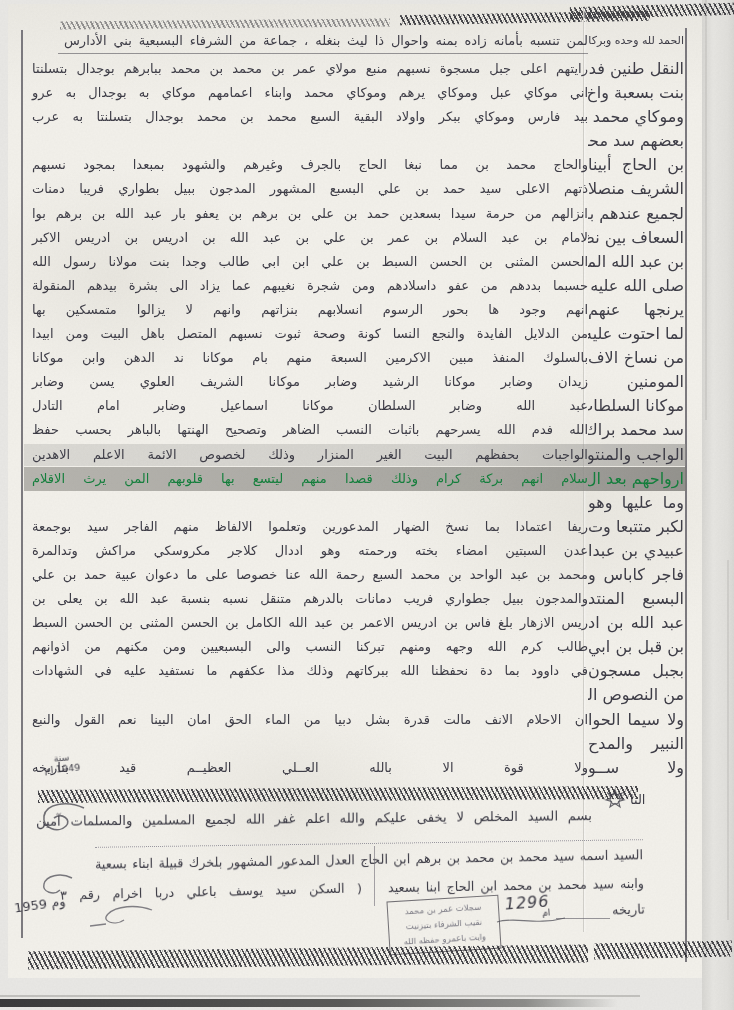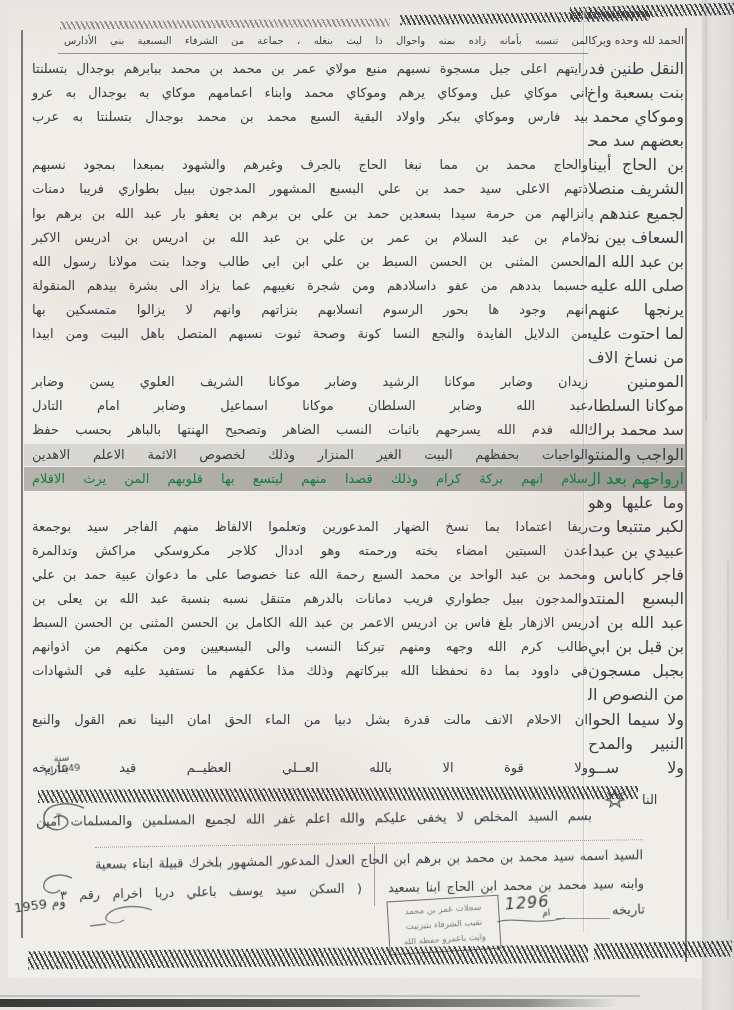--- a/index.html
+++ b/index.html
@@ -23,32 +23,32 @@
   .rule-v{position:absolute;background:#4c4a54;opacity:.7;filter:blur(.3px);}
   .crease{position:absolute;left:583px;top:8px;width:1px;height:924px;background:#d2d0ca;box-shadow:1px 0 2px rgba(255,255,255,.8);}
 
   .hatch{position:absolute;background:
      repeating-linear-gradient(63deg, rgba(38,38,44,.82) 0 1.6px, rgba(38,38,44,0) 1.6px 4.3px),
      repeating-linear-gradient(117deg, rgba(38,38,44,.30) 0 1px, rgba(38,38,44,0) 1px 5px);}
   .hatch.light{opacity:.55;}
 
   .header-row{position:absolute;left:26px;top:30px;width:658px;height:24px;display:flex;direction:rtl;}
   .header-row .hm{flex:0 0 96px;font-size:11px;line-height:22px;}
-  .header-row .ht{flex:1;font-size:10px;line-height:22px;padding-left:6px;border-bottom:1px solid rgba(60,58,68,.5);margin-left:32px;}
+  .header-row .ht{flex:1;font-size:13px;line-height:22px;padding-left:6px;border-bottom:1px solid rgba(60,58,68,.5);margin-left:32px;}
 
   .manuscript{position:absolute;left:26px;top:57px;width:658px;direction:rtl;}
   .row{display:flex;height:24.1px;line-height:24.1px;position:relative;}
   .row .m{flex:0 0 96px;font-size:16px;}
   .row .t{flex:1;font-size:13px;padding-left:6px;letter-spacing:.2px;}
   .row.band-light::before{content:"";position:absolute;inset:1px -2px;background:linear-gradient(270deg,#8f8e8a,#bab9b5 35%,#c7c6c2);opacity:.55;z-index:-1;}
   .row.band-dark::before{content:"";position:absolute;inset:0 -2px;background:linear-gradient(270deg,#7d7c78,#96958f 30%,#a7a6a0);opacity:.8;z-index:-1;}
   .row.band-dark .m,.row.band-dark .t{color:#15803d;}
 
   .attestation{position:absolute;left:36px;top:806px;width:556px;font-size:13.2px;line-height:26px;transform:rotate(-.6deg);}
-  .crest{position:absolute;left:604px;top:788px;display:flex;align-items:center;gap:16px;direction:rtl;}
+  .crest{position:absolute;left:604px;top:788px;display:flex;align-items:center;gap:4px;direction:rtl;}
   .crest .ctxt{font-size:13px;}
 
   .dotted-rule{position:absolute;left:95px;top:843px;width:548px;border-top:1px dotted #9b99a1;transform:rotate(-.8deg);}
   .name1{position:absolute;left:95px;top:848px;width:548px;font-size:12.8px;line-height:24px;transform:rotate(-1deg);}
   .name2r{position:absolute;left:388px;top:874px;width:256px;font-size:12.8px;line-height:24px;transform:rotate(-1deg);}
   .name2l{position:absolute;left:60px;top:880px;width:302px;font-size:12.8px;line-height:24px;transform:rotate(-1.4deg);}
   .mini-rule{position:absolute;left:374px;top:846px;width:1px;height:60px;background:#6f6d77;opacity:.6;}
 
   .stamp{position:absolute;left:388px;top:898px;width:112px;height:54px;border:1.5px solid rgba(72,70,78,.75);
     transform:rotate(-3.5deg);padding:3px 4px;box-sizing:border-box;}
@@ -144,20 +144,21 @@
     <div class="t jt">انهم وجود ها بحور الرسوم انسلابهم بنزاتهم وانهم لا يزالوا متمسكين بها</div>
   </div>
 
   <div class="row">
     <div class="m jt">لما احتوت عليه</div>
     <div class="t jt">من الدلايل الفايدة والنجع النسا كونة وصحة ثبوت نسبهم المتصل باهل البيت ومن ابيدا</div>
   </div>
 
   <div class="row">
     <div class="m jt">من نساخ الاف</div>
+    <div class="t jt">بالسلوك المنفذ مبين الاكرمين السبعة منهم بام موكانا ند الدهن وابن موكانا</div>
   </div>
 
   <div class="row">
     <div class="m jt">المومنين</div>
     <div class="t jt">زيدان وضابر موكانا الرشيد وضابر موكانا الشريف العلوي يسن وضابر</div>
   </div>
 
   <div class="row">
     <div class="m jt">موكانا السلطات</div>
     <div class="t jt">عبد الله وضابر السلطان موكانا اسماعيل وضابر امام التادل</div>

